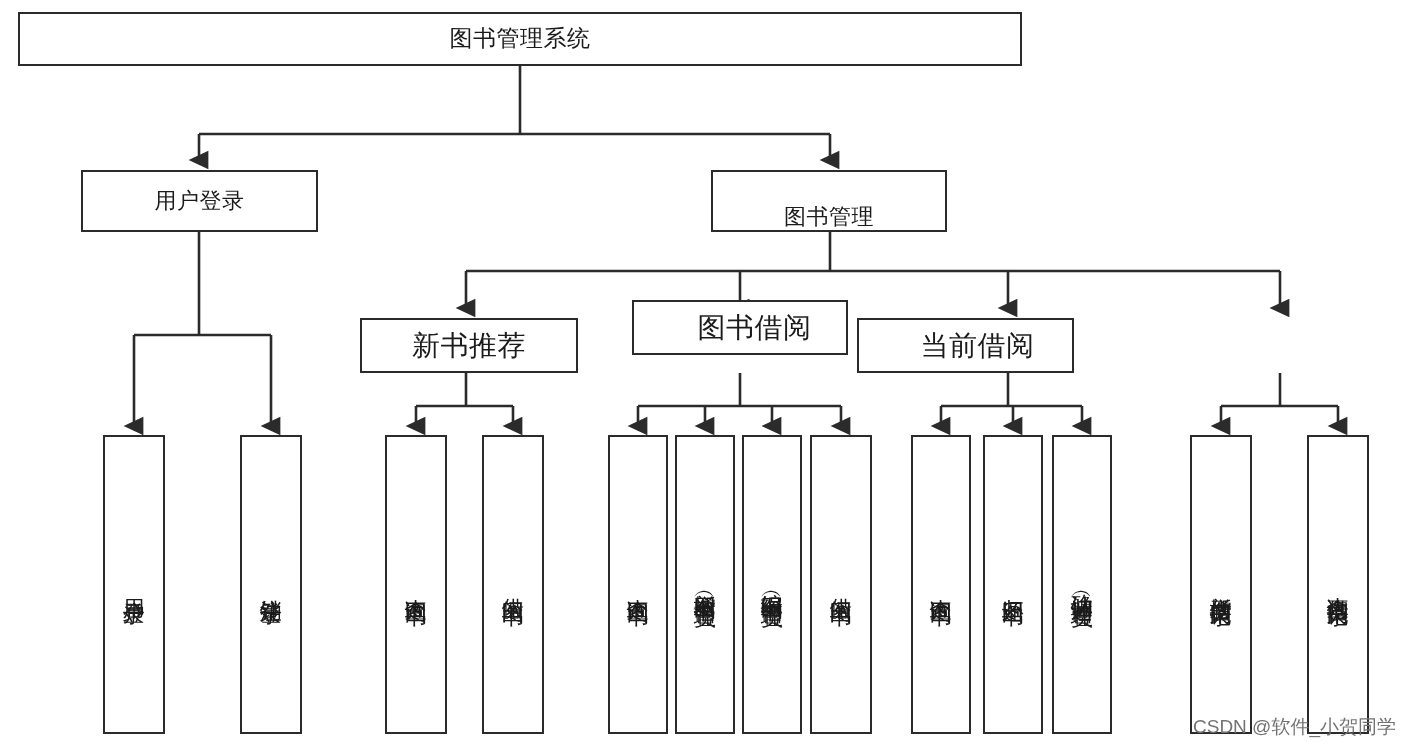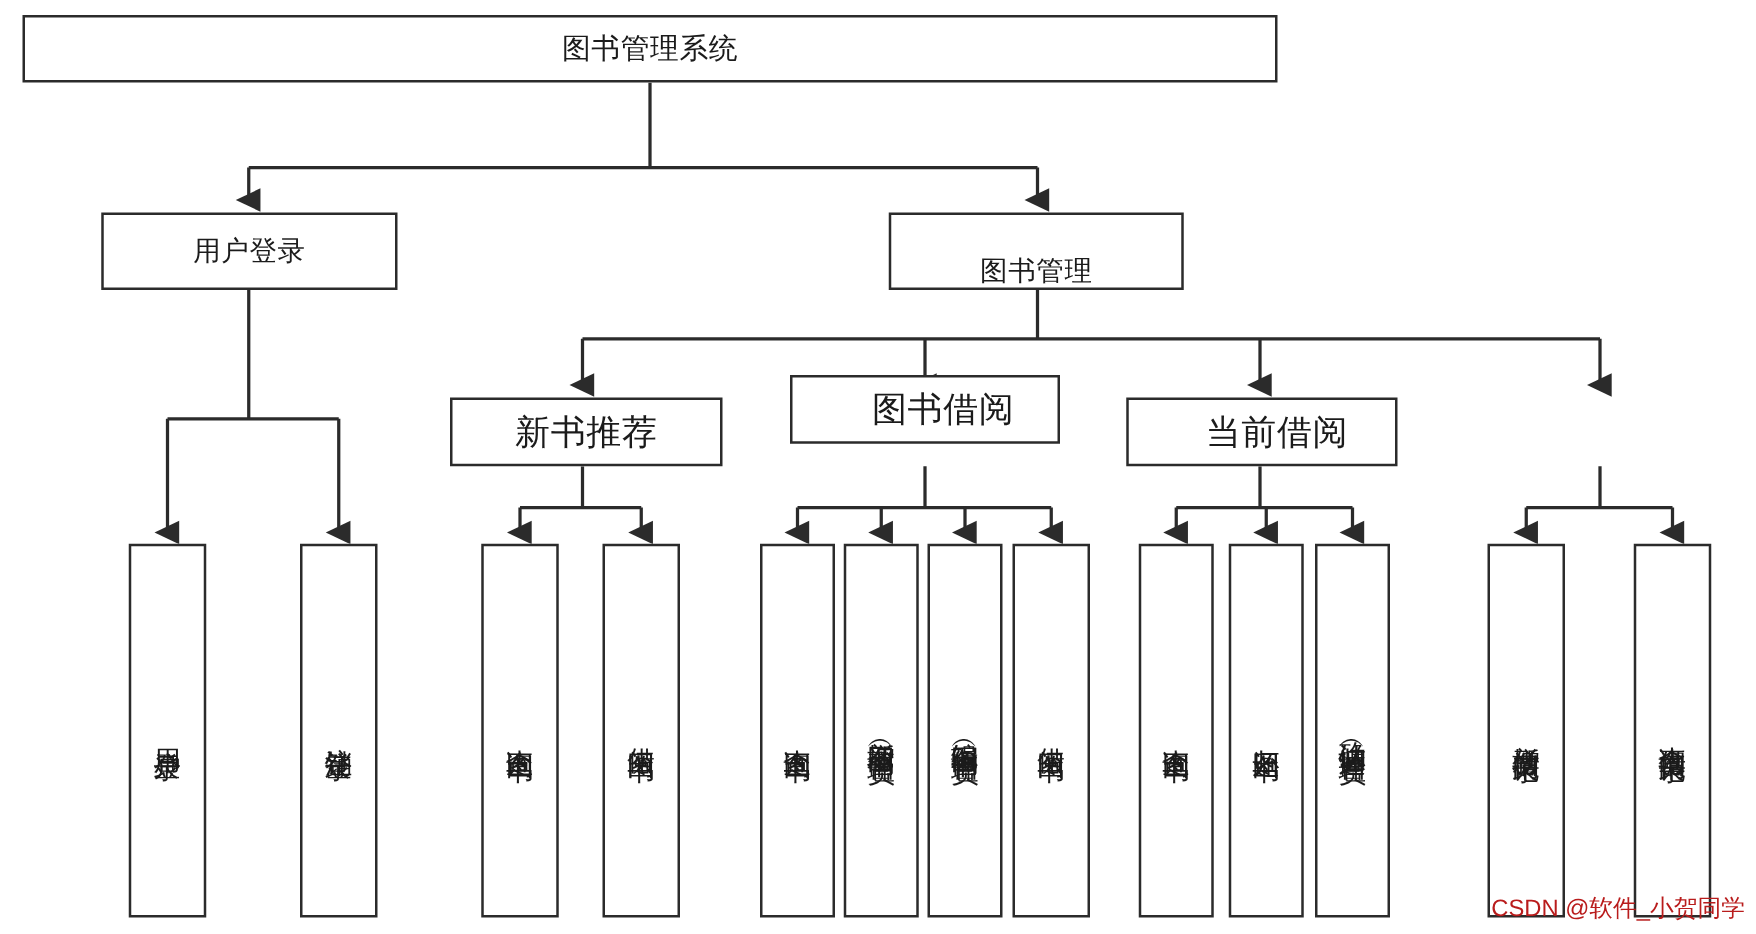--- a/index.html
+++ b/index.html
@@ -48,21 +48,21 @@
     writing-mode: vertical-rl;
     text-orientation: upright;
     font-size: 22px;
     line-height: 1.26;
     letter-spacing: 2px;
     white-space: normal;
     max-height: 286px;
   }
   .watermark {
     position: absolute;
-    color: #b91c1c;
+    color: #737373;
     font-size: 19px;
     white-space: nowrap;
     user-select: none;
     pointer-events: none;
   }
 </style>
 </head>
 <body>
 
 <div id="stage">
@@ -143,21 +143,21 @@
   <div class="node-box level-2" style="left:711px; top:170px; width:236px; height:62px;align-items:flex-end;">
     <span class="node-label">图书管理</span>
   </div>
 
   <div class="node-box level-3" style="left:360px; top:318px; width:218px; height:55px;">
     <span class="node-label">新书推荐</span>
   </div>
   <div class="node-box level-3" style="left:632px; top:300px; width:216px; height:55px;padding-left:29px;">
     <span class="node-label">图书借阅</span>
   </div>
-  <div class="node-box level-3" style="left:901px; top:318px; width:217px; height:55px;padding-left:24px;">
+  <div class="node-box level-3" style="left:857px; top:318px; width:217px; height:55px;padding-left:24px;">
     <span class="node-label">当前借阅</span>
   </div>
 
   <div class="node-box leaf" style="left:103px; top:435px; width:62px; height:299px;">
     <span class="node-label">用户登录</span>
   </div>
   <div class="node-box leaf" style="left:240px; top:435px; width:62px; height:299px;">
     <span class="node-label">注销登录</span>
   </div>
 

